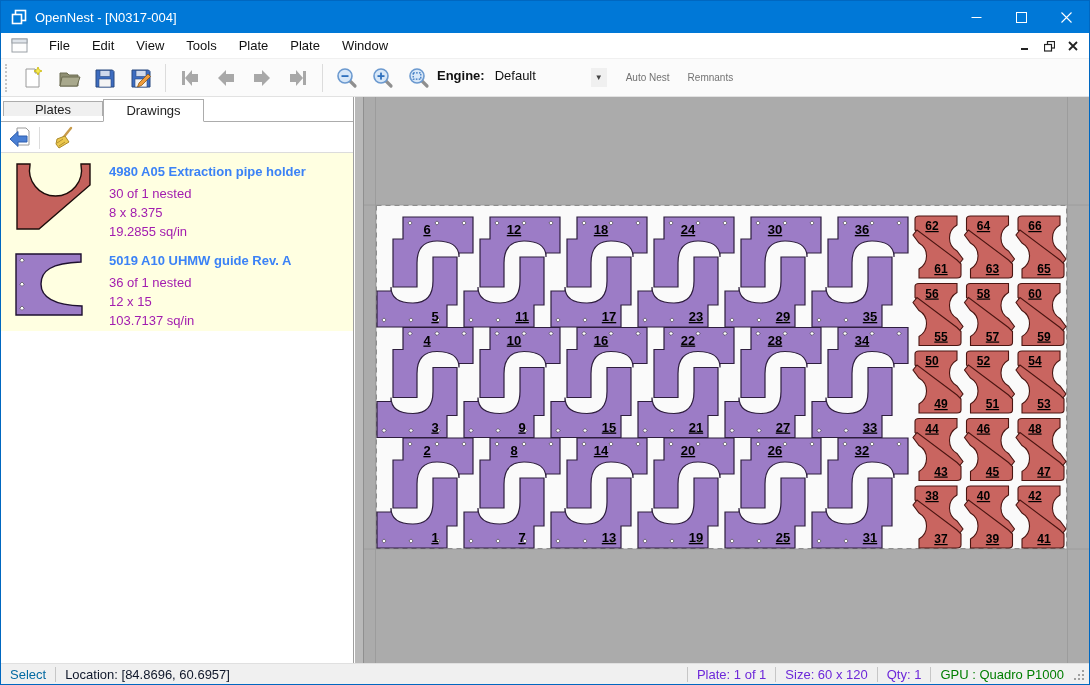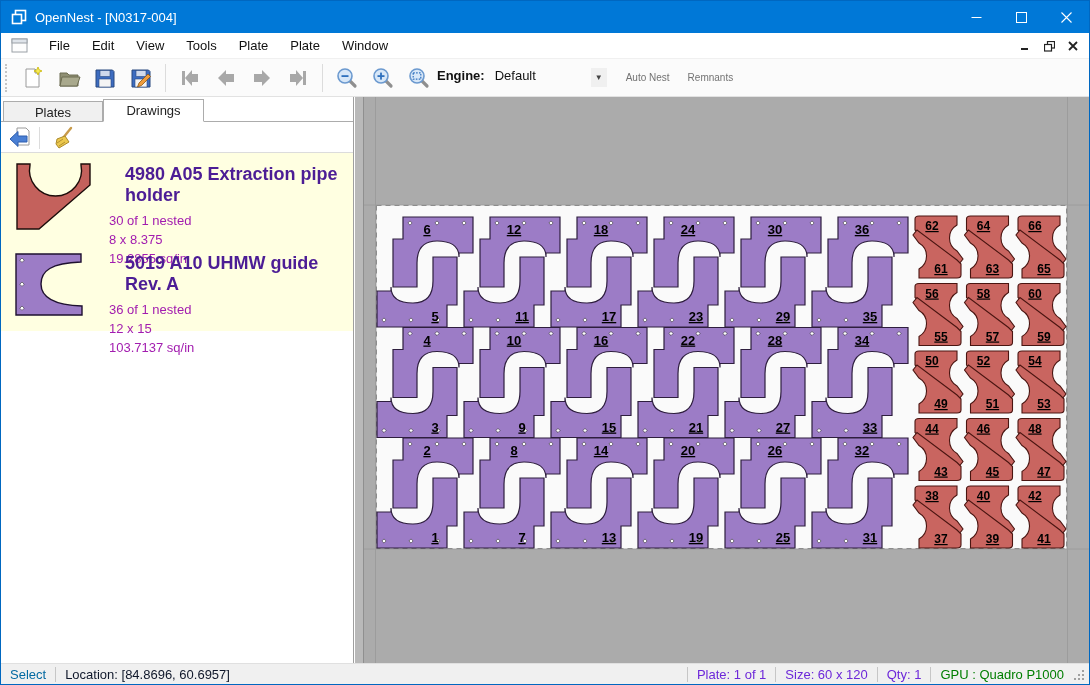--- a/index.html
+++ b/index.html
@@ -29,31 +29,31 @@
   .engine-label { font-weight:bold; font-size:13px; color:#111; }
   .engine-value { font-size:13px; color:#111; margin-left:10px; width:78px; }
   .combo-arrow { width:16px; height:19px; background:#f0f0f0; display:flex; align-items:center; justify-content:center; font-size:8px; color:#444; margin-left:18px; }
   .tb-text-btn { font-size:10px; color:#737373; padding:6px 9px; }
 
   
   .main { position:absolute; left:0; top:96px; width:100%; height:566px; }
   .left-panel { position:absolute; left:0; top:0; width:353px; height:566px; background:#fff; border-right:1px solid #9f9f9f; }
   .tabs { position:relative; height:25px; width:100%; }
   .tab { position:absolute; top:2px; height:23px; display:flex; align-items:center; justify-content:center; font-size:13px; color:#222; }
-  .tab.inactive { left:2px; width:100px; background:#f0f0f0; border:1px solid #acacac; border-bottom:none; top:4px; height:21px; }
+  .tab.inactive { left:2px; width:100px; background:#f0f0f0; border:1px solid #acacac; border-bottom:none; top:4px; height:15px; }
   .tab.active { left:102px; width:101px; background:#fff; border:1px solid #acacac; border-bottom:1px solid #fff; z-index:2; }
   .tabs .tabline { position:absolute; left:0; right:0; bottom:0; height:1px; background:#acacac; }
   .panel-toolbar { height:30px; display:flex; align-items:center; border-bottom:1px solid #dcdcdc; margin-top:1px; }
   .pt-btn { width:28px; height:26px; display:flex; align-items:center; justify-content:center; margin-left:5px; }
   .pt-sep { width:1px; height:22px; background:#dcdcdc; margin:0 5px; }
   .drawing-list { width:100%; }
   .drawing-item { display:flex; background:#ffffe1; padding:9px 6px 9px 14px; height:89px; }
   .thumb { width:88px; flex:0 0 88px; display:flex; align-items:flex-start; }
   .d-info { padding-left:6px; padding-top:2px; }
-  .d-title { font-size:18px; font-weight:bold; color:#4c1d95; margin-bottom:5px;margin-left:16px; }
+  .d-title { font-size:13px; font-weight:bold; color:#3b82f6; margin-bottom:5px; }
   .d-line { font-size:13px; color:#a21caf; line-height:19px; }
   .splitter { position:absolute; left:354px; top:0; width:9px; height:566px; background:#b9b9b9; border-right:1px solid #8f8f8f; }
   .canvas { position:absolute; left:363px; top:0; width:727px; height:566px; background:#ababab; }
 
   
   .statusbar { position:absolute; left:0; top:662px; width:100%; height:21px; background:#f0f0f0; border-top:1px solid #e0e0e0; display:flex; align-items:center; font-size:13px; }
   .sb-sep { width:1px; height:15px; background:#c6c6c6; margin:0 9px; }
   .sb-mode { color:#0369a1; margin-left:9px; }
   .sb-loc { color:#0f172a; }
   .sb-right { margin-left:auto; display:flex; align-items:center; }

